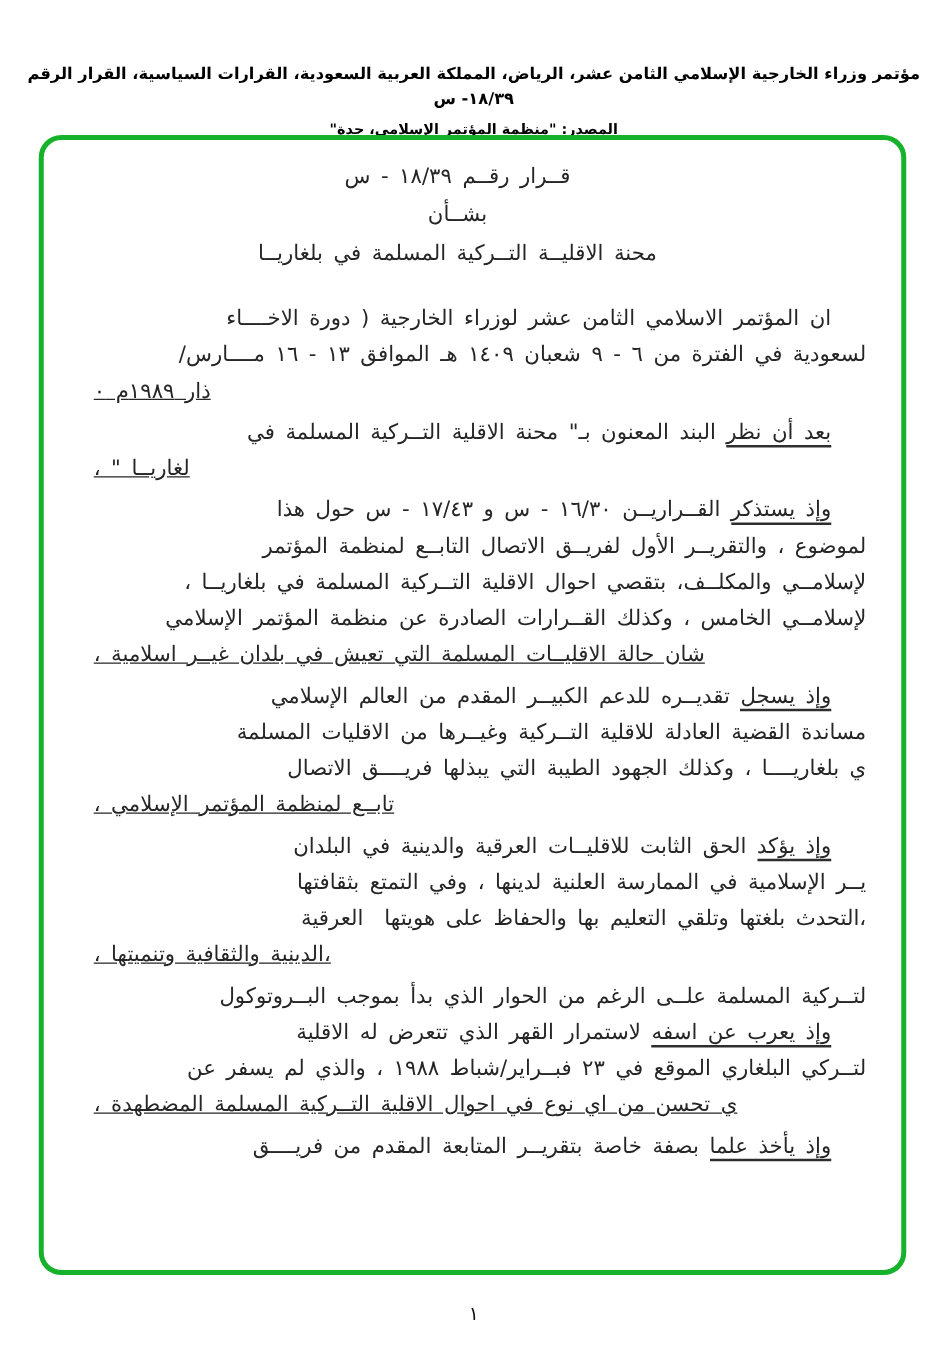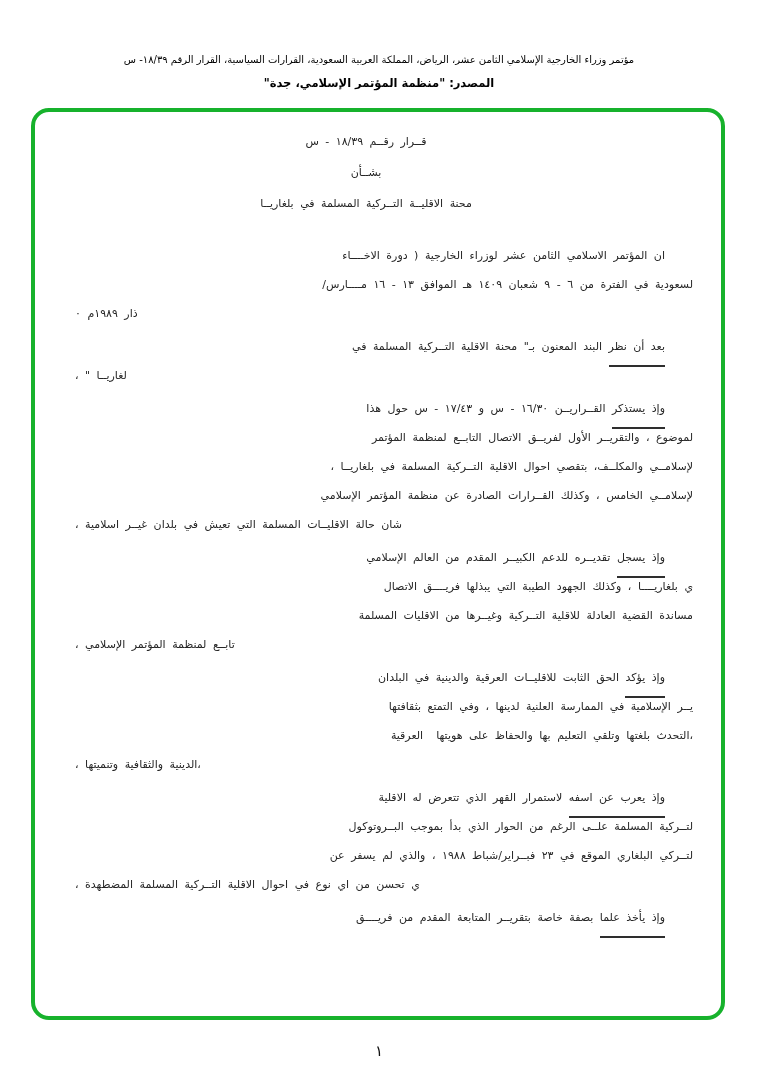--- a/index.html
+++ b/index.html
@@ -9,52 +9,52 @@
     position:relative;
     font-family:"DejaVu Sans",sans-serif;
     color:#262626;
     overflow:hidden;
   }
   .header{
     position:absolute;top:50px;left:8px;right:8px;
     text-align:center;direction:rtl;
     color:#000;
   }
-  .header .h1{font-size:10px;font-weight:normal;line-height:20px;}
+  .header .h1{font-size:13px;font-weight:bold;line-height:20px;}
   .header .h2{font-size:11.5px;font-weight:bold;line-height:16px;margin-top:5px;}
   .green-frame{
     position:absolute;left:31px;top:108px;
     width:694px;height:912px;
     box-sizing:border-box;
     border:4px solid #17b22c;
     border-radius:18px;
     background:#fff;
   }
   .doc-content{
     position:absolute;left:4px;top:4px;right:4px;bottom:4px;
     overflow:hidden;
     direction:rtl;
     padding:10px 24px 0 0;
-    font-size:11px;
+    font-size:17px;
     word-spacing:3px;
   }
   .line{
     display:block;
     height:29px;line-height:29px;
     white-space:pre;
     text-align:right;
   }
   .title-line{height:31px;line-height:31px;text-align:center;}
   .para{margin-bottom:4px;}
   .title-block{margin-bottom:22px;}
-  .line.left{text-align:left;padding-left:36px;}
+  .line.left{text-align:left;padding-left:36px;text-decoration:underline;}
   .line.indent{text-indent:28px;}
   .opener{
     border-bottom:2px solid #2e2e2e;
-    padding-bottom:12px;
+    padding-bottom:0;
   }
   .page-number{
     position:absolute;bottom:18px;left:0;right:0;
     text-align:center;font-size:15px;color:#111;
   }
 </style>
 </head>
 <body>
 
 <div class="header">
@@ -80,33 +80,33 @@
       </div>
       <div class="para">
         <div class="line indent"><span class="opener">وإذ يستذكر</span> القــراريــن ١٦/٣٠ - س و ١٧/٤٣ - س حول هذا</div>
         <div class="line">لموضوع ، والتقريــر الأول لفريــق الاتصال التابــع لمنظمة المؤتمر</div>
         <div class="line">لإسلامــي والمكلــف، بتقصي احوال الاقلية التــركية المسلمة في بلغاريــا ،</div>
         <div class="line">لإسلامــي الخامس ، وكذلك القــرارات الصادرة عن منظمة المؤتمر الإسلامي</div>
         <div class="line left">شان حالة الاقليــات المسلمة التي تعيش في بلدان غيــر اسلامية ،</div>
       </div>
       <div class="para">
         <div class="line indent"><span class="opener">وإذ يسجل</span> تقديــره للدعم الكبيــر المقدم من العالم الإسلامي</div>
+        <div class="line">مساندة القضية العادلة للاقلية التــركية وغيــرها من الاقليات المسلمة</div>
         <div class="line">ي بلغاريــــا ، وكذلك الجهود الطيبة التي يبذلها فريــــق الاتصال</div>
-        <div class="line">مساندة القضية العادلة للاقلية التــركية وغيــرها من الاقليات المسلمة</div>
         <div class="line left">تابــع لمنظمة المؤتمر الإسلامي ،</div>
       </div>
       <div class="para">
         <div class="line indent"><span class="opener">وإذ يؤكد</span> الحق الثابت للاقليــات العرقية والدينية في البلدان</div>
         <div class="line">يــر الإسلامية في الممارسة العلنية لدينها ، وفي التمتع بثقافتها</div>
         <div class="line">،التحدث بلغتها وتلقي التعليم بها والحفاظ على هويتها  العرقية</div>
         <div class="line left">،الدينية والثقافية وتنميتها ،</div>
       </div>
       <div class="para">
+        <div class="line">لتــركية المسلمة علــى الرغم من الحوار الذي بدأ بموجب البــروتوكول</div>
         <div class="line indent"><span class="opener">وإذ يعرب عن اسفه</span> لاستمرار القهر الذي تتعرض له الاقلية</div>
-        <div class="line">لتــركية المسلمة علــى الرغم من الحوار الذي بدأ بموجب البــروتوكول</div>
         <div class="line">لتــركي البلغاري الموقع في ٢٣ فبــراير/شباط ١٩٨٨ ، والذي لم يسفر عن</div>
         <div class="line left">ي تحسن من اي نوع في احوال الاقلية التــركية المسلمة المضطهدة ،</div>
       </div>
       <div class="para">
         <div class="line indent"><span class="opener">وإذ يأخذ علما</span> بصفة خاصة بتقريــر المتابعة المقدم من فريــــق</div>
       </div>
     </div>
 </div>
 
 <div class="page-number">١</div>

